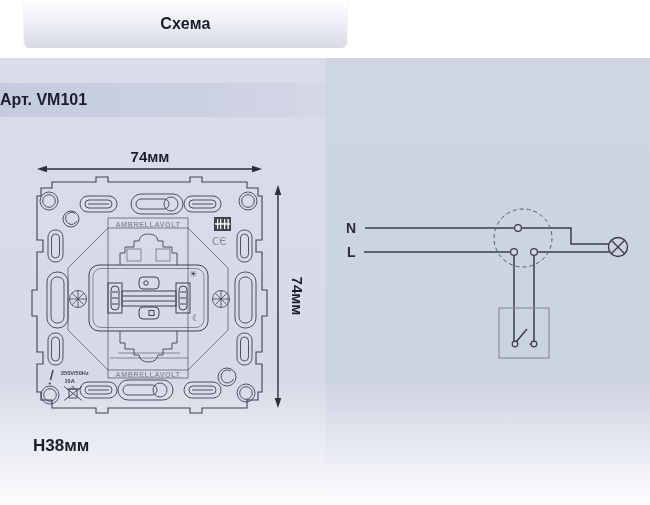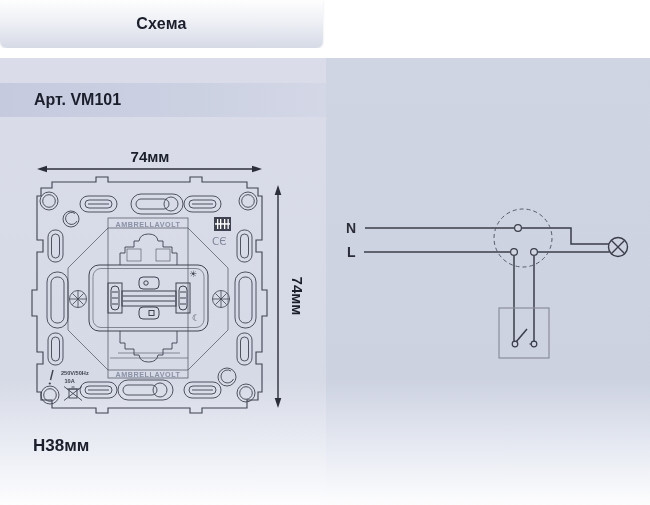--- a/index.html
+++ b/index.html
@@ -6,20 +6,21 @@
   *{box-sizing:border-box;}
   #stage{
     position:relative;width:650px;height:505px;overflow:hidden;
     font-family:"Liberation Sans",sans-serif;background:#ffffff;
   }
   
   .tab{
     position:absolute;top:0;height:48px;display:flex;align-items:center;justify-content:center;
     font-size:16px;font-weight:600;color:#1b1e2b;letter-spacing:.2px;
     border-radius:0 0 7px 7px;
+    margin-left:24px;
   }
   #tab-left{
     left:0;width:323px;
     background:linear-gradient(180deg,#fefefe 0%,#eef0f5 45%,#d6dae6 100%);
     box-shadow:0 1px 2px rgba(120,128,155,.25);
   }
   #tab-right{
     left:331px;width:319px;
     background:linear-gradient(180deg,#f4f6fa 0%,#e0e4ee 45%,#c9cfdf 100%);
     box-shadow:0 1px 2px rgba(120,128,155,.25);
@@ -31,21 +32,21 @@
     left:0;width:326px;
     background:linear-gradient(180deg,#dadde9 0%,#d6dae6 72%,#eceef5 88%,#fdfdfe 100%);
   }
   #panel-right{
     left:326px;width:324px;
     background:linear-gradient(180deg,#d0d5e3 0%,#cdd2e1 72%,#e8ebf3 88%,#fdfdfe 100%);
   }
   .article-band{
     position:absolute;left:0;top:25px;width:326px;height:34px;
     background:linear-gradient(90deg,#c5cadf 0%,#ccd1e2 60%,#d3d7e6 100%);
-    display:flex;align-items:center;padding-left:34px;
+    display:flex;align-items:center;
     font-size:16px;font-weight:700;color:#1b1e2b;
   }
   svg{position:absolute;display:block;}
   #mech-svg{left:0;top:82px;}
   #wiring-svg{left:0;top:0;}
   text{font-family:"Liberation Sans",sans-serif;}
   .dim-label{font-size:15px;font-weight:700;fill:#1b1e2b;}
   .depth-label{font-size:17px;font-weight:700;fill:#1b1e2b;}
   .brand-text{font-size:7.2px;font-weight:700;letter-spacing:.55px;fill:#8a90a6;}
   .tiny-text{font-size:5.6px;font-weight:700;fill:#3f4250;}

